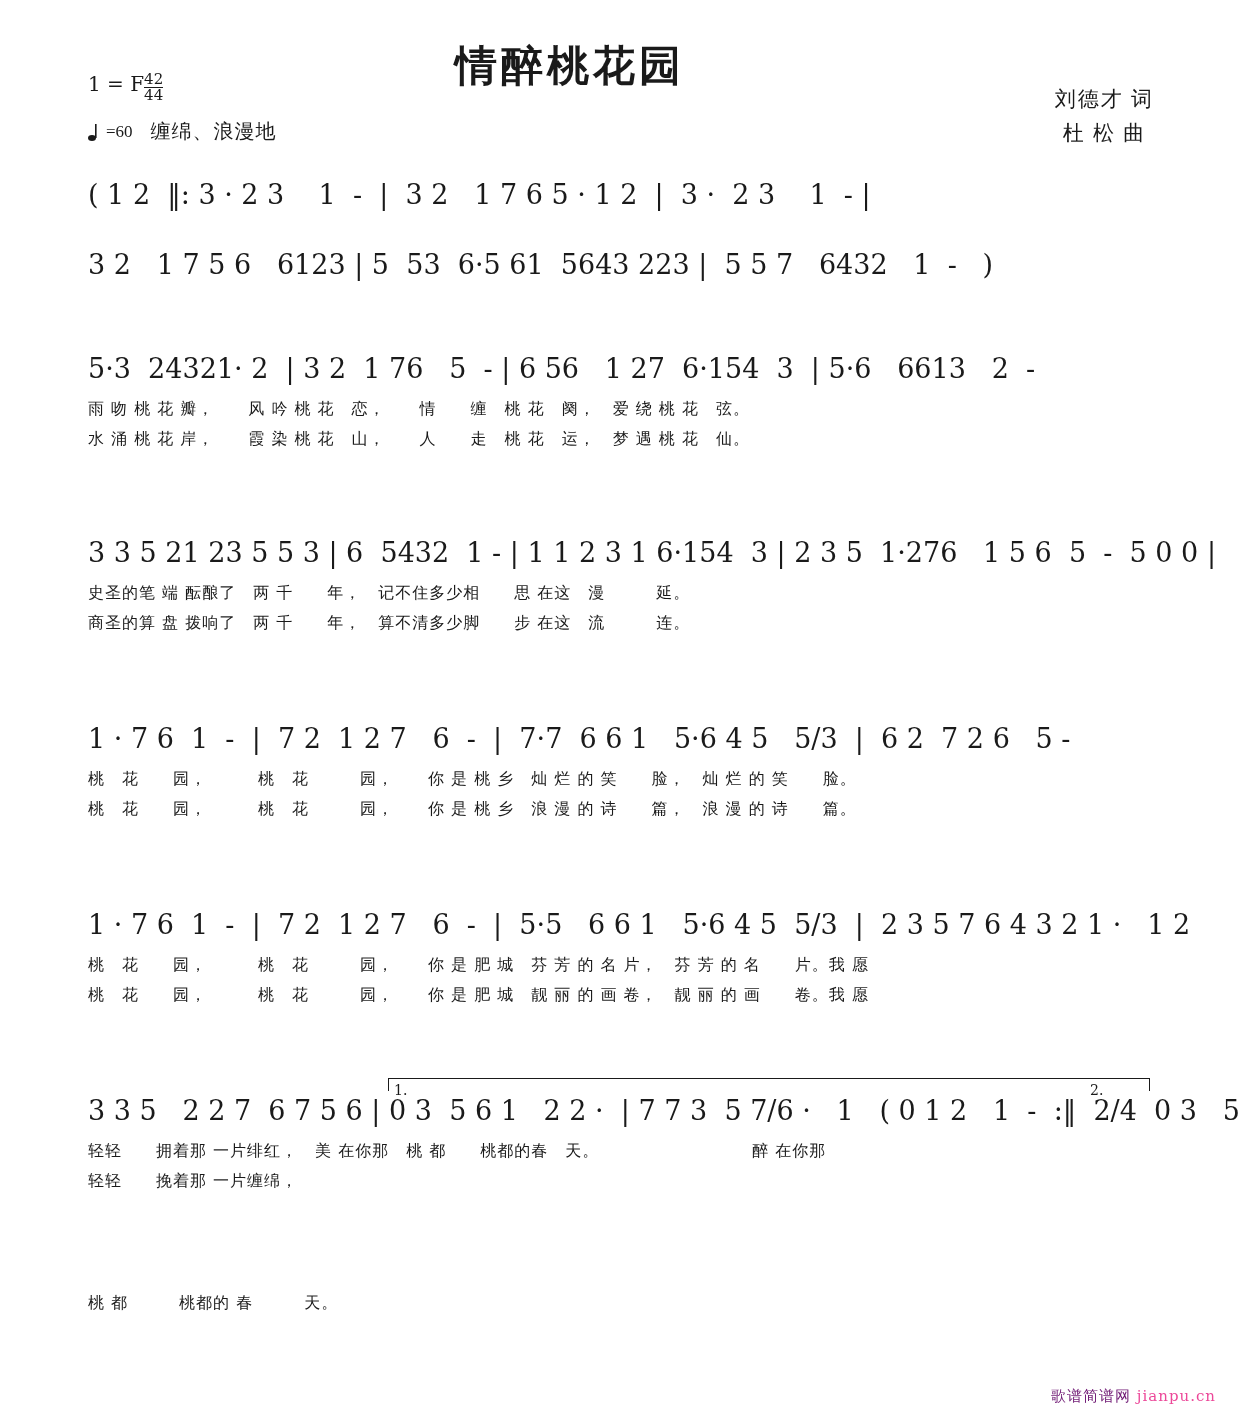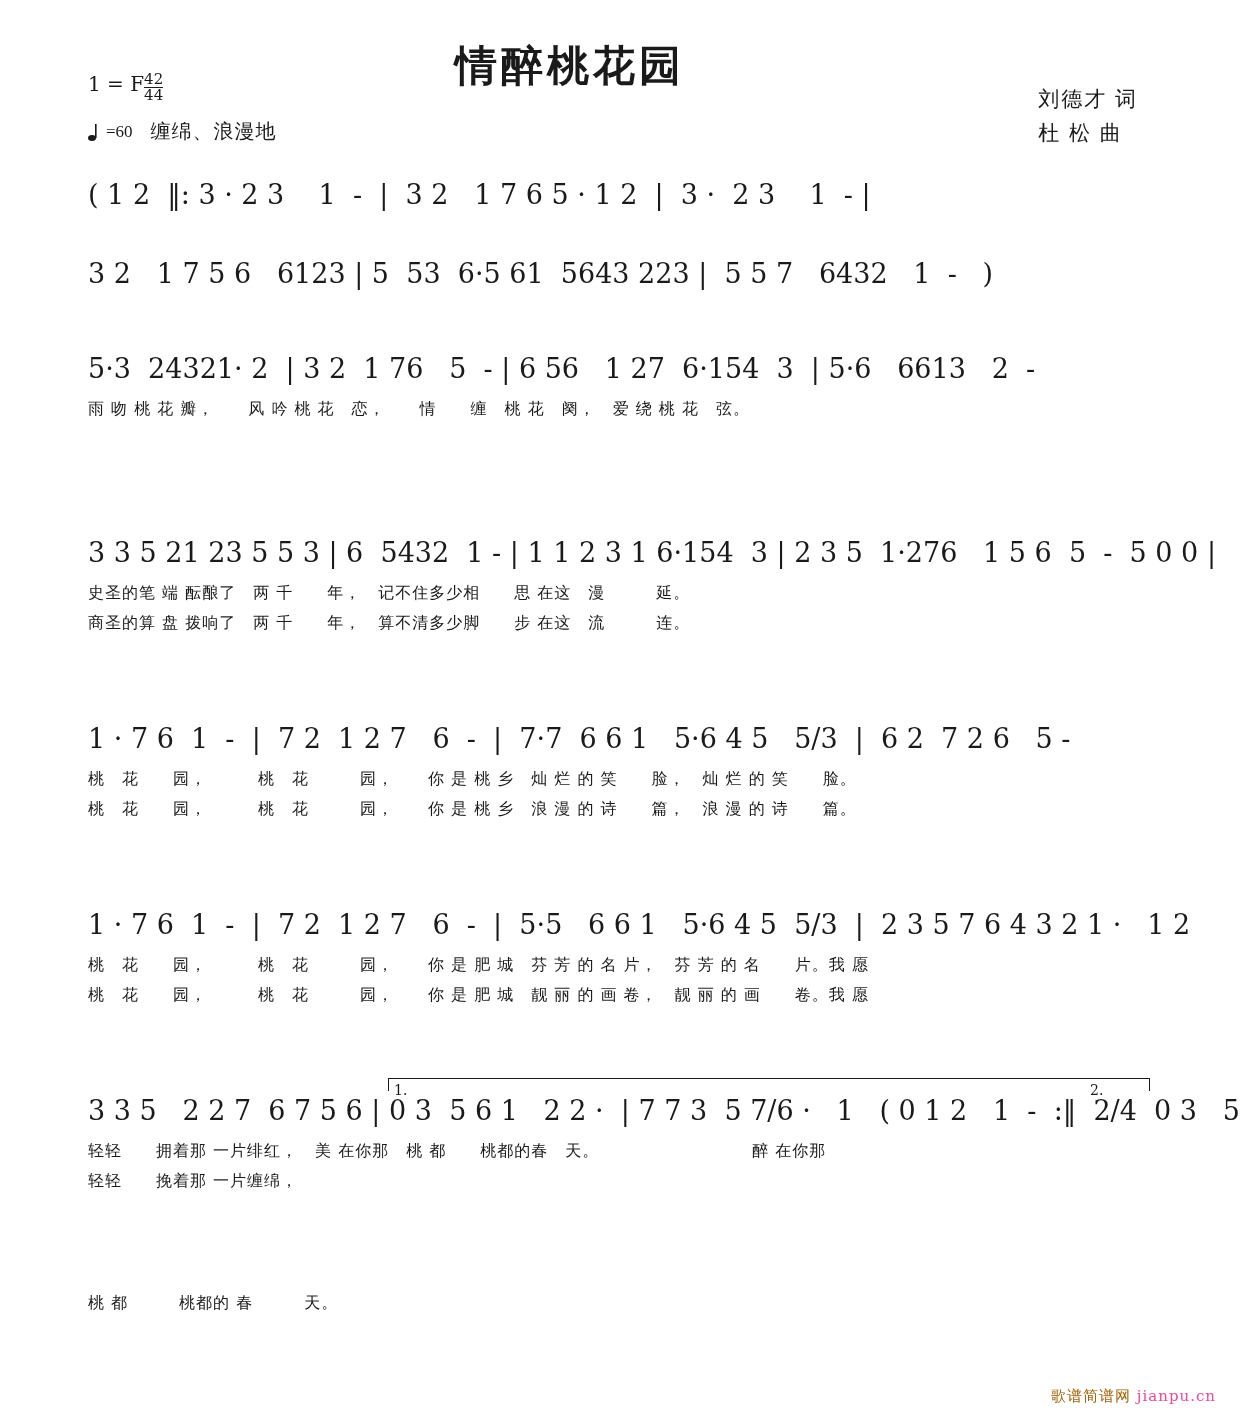--- a/index.html
+++ b/index.html
@@ -14,24 +14,24 @@
   .sheet{position:relative;width:1240px;height:1422px;}
 
   
   .title{
     position:absolute;top:38px;left:0;width:1140px;
     text-align:center;
     font-family:"DejaVu Serif", serif;
     font-size:42px;font-weight:bold;letter-spacing:4px;
   }
   .credits{
-    position:absolute;top:82px;right:102px;
-    text-align:left;
+    position:absolute;top:82px;right:86px;
+    text-align:center;
     font-size:21px;line-height:34px;
-    font-family:Liberation Sans, sans-serif;
+    font-family:Liberation Serif, serif;
   }
   .credits div{letter-spacing:2px;}
 
   .keysig{
     position:absolute;top:72px;left:88px;
     font-size:20px;
     font-family:"DejaVu Serif", serif;
     display:flex;align-items:flex-start;gap:0;
   }
   .frac{display:inline-block;text-align:center;font-size:15px;line-height:15px;vertical-align:middle;}
@@ -61,21 +61,21 @@
     letter-spacing:1px;
   }
   .lyrics-block{margin-top:8px;}
 
   .watermark{
     position:absolute;right:24px;bottom:16px;
     font-size:15px;color:#8a1c1c;
     font-family:"DejaVu Serif", serif;
     letter-spacing:1px;
   }
-  .wm-left{color:#a16207;}
+  .wm-left{color:#701a75;}
   .wm-right{color:#ec4899;text-align:right;}
 
   .bracket{
     position:absolute;
     border-top:1.6px solid #1a1a1a;
     border-left:1.6px solid #1a1a1a;
     border-right:1.6px solid #1a1a1a;
     height:12px;
   }
   .ending-label{
@@ -112,28 +112,29 @@
       <rect x="7" y="2" width="1.6" height="14" fill="#1a1a1a"></rect>
     </svg>
     <span>=60</span>
     <span class="expr">缠绵、浪漫地</span>
   </div>
 
   <div class="row" style="top:178px;">
     <div class="notes" style="padding-left:88px;">( 1 2  ‖: 3 · 2 3    1  -  |  3 2   1 7 6 5 · 1 2  |  3 ·  2 3    1  - |</div>
   </div>
 
-  <div class="row" style="top:257px;">
+  <div class="row" style="top:248px;">
     <div class="notes" style="padding-left:88px;">3 2   1 7 5 6   6123 | 5  53  6·5 61  5643 223 |  5 5 7   6432   1  -   )</div>
   </div>
 
   <div class="row" style="top:352px;">
     <div class="notes" style="padding-left:88px;">5·3  24321· 2  | 3 2  1 76   5  - | 6 56   1 27  6·154  3  | 5·6   6613   2  -</div>
     <div class="lyrics-block" style="padding-left:88px;">
       <div class="lyric">雨 吻 桃 花 瓣，　　风 吟 桃 花　恋，　　情　　缠　桃 花　阕，　爱 绕 桃 花　弦。</div>
+      <div class="lyric">水 涌 桃 花 岸，　　霞 染 桃 花　山，　　人　　走　桃 花　运，　梦 遇 桃 花　仙。</div>
     </div>
   </div>
 
   <div class="row" style="top:536px;">
     <div class="notes" style="padding-left:88px;">3 3 5 21 23 5 5 3 | 6  5432  1 - | 1 1 2 3 1 6·154  3 | 2 3 5  1·276   1 5 6  5  -  5 0 0 |</div>
     <div class="lyrics-block" style="padding-left:88px;">
       <div class="lyric">史圣的笔 端 酝酿了　两 千　　年，　记不住多少相　　思 在这　漫　　　延。</div>
       <div class="lyric">商圣的算 盘 拨响了　两 千　　年，　算不清多少脚　　步 在这　流　　　连。</div>
     </div>
   </div>

